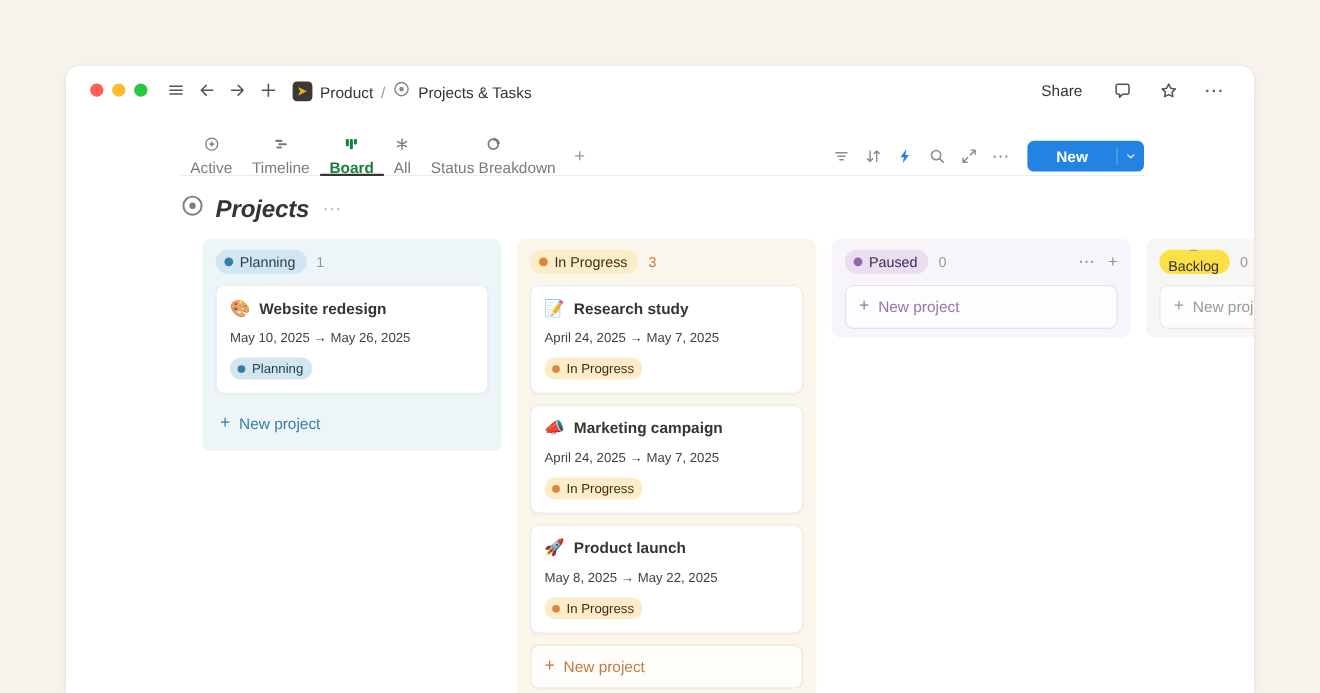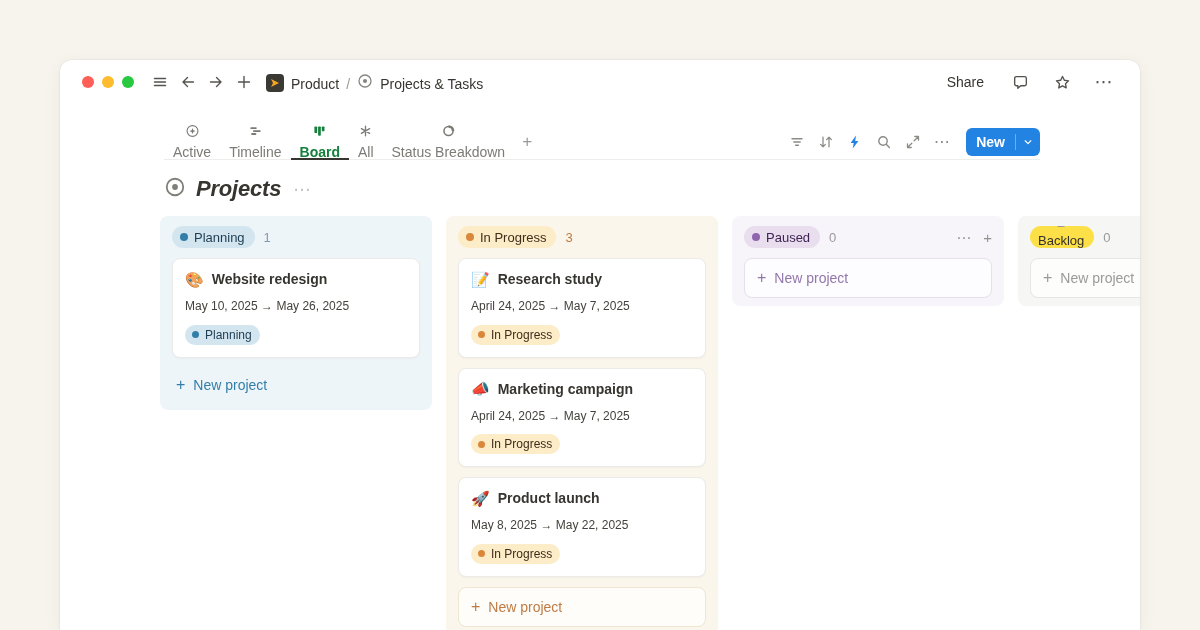--- a/index.html
+++ b/index.html
@@ -40,33 +40,33 @@
   .tab svg { display:block; }
   .tab.active { color:#15803d; font-weight:700; box-shadow:inset 0 -2px 0 #37352f; }
   .tab-add { display:flex; align-items:center; padding:0 8px; color:#9b9a97; font-size:17px; }
   .view-actions { margin-left:auto; display:flex; align-items:center; gap:3px; }
   .va-btn { width:26px; height:26px; display:flex; align-items:center; justify-content:center;
             color:#8c8b86; border-radius:4px; }
   .va-btn svg { display:block; }
   .va-dots { font-size:16px; color:#8c8b86; letter-spacing:1px; }
   .new-btn { display:flex; align-items:center; height:28px; background:#2383e2; color:#fff;
              border-radius:6px; margin-left:8px; overflow:hidden; }
-  .new-label { padding:0 10px; font-size:14px; font-weight:600; }
+  .new-label { padding:0 26px; font-size:14px; font-weight:600; }
   .new-div { width:1px; height:16px; background:rgba(255,255,255,.35); }
   .new-chev { padding:0 7px; display:flex; align-items:center; }
 
   
   .title-row { margin:16px 100px 0 104px; display:flex; align-items:center; gap:10px;font-style:italic; }
   .page-title { font-size:22px; font-weight:700; color:#37352f; letter-spacing:-.2px; }
   .title-dots { color:#c1c0bc; font-size:17px; margin-left:2px; letter-spacing:1px; }
 
   
   .board { margin-top:14px; padding-left:100px; display:flex; align-items:flex-start; gap:14px; }
   .col { width:272px; min-width:272px; flex-shrink:0; border-radius:8px; padding:8px 12px 8px; }
-  .col.blue   { background:#eef5f9; }
+  .col.blue   { background:#eef5f9;margin-left:24px; }
   .col.yellow { background:#fbf6ec; }
   .col.purple { background:#f8f5fa; }
   .col.gray   { background:#f6f6f4; }
 
   .col-header { display:flex; align-items:center; gap:9px; height:26px; margin-bottom:8px; }
   .pill { display:inline-flex; align-items:center; gap:6px; height:22px; padding:0 10px 0 8px;
           border-radius:11px; font-size:13px; white-space:nowrap; }
   .pill .dot { width:8px; height:8px; border-radius:50%; }
   .pill.blue   { background:#d3e5ef; color:#1d3d52; } .pill.blue .dot   { background:#337ea9; }
   .pill.yellow { background:#fdecc8; color:#402c1b; } .pill.yellow .dot { background:#d9873a; }

